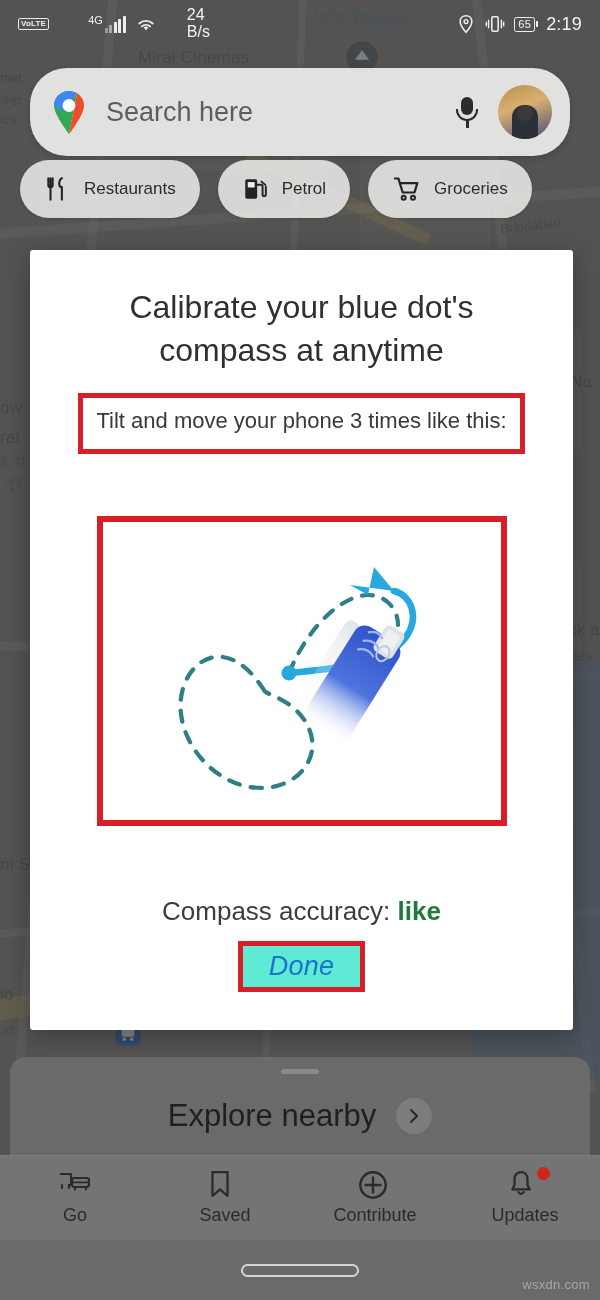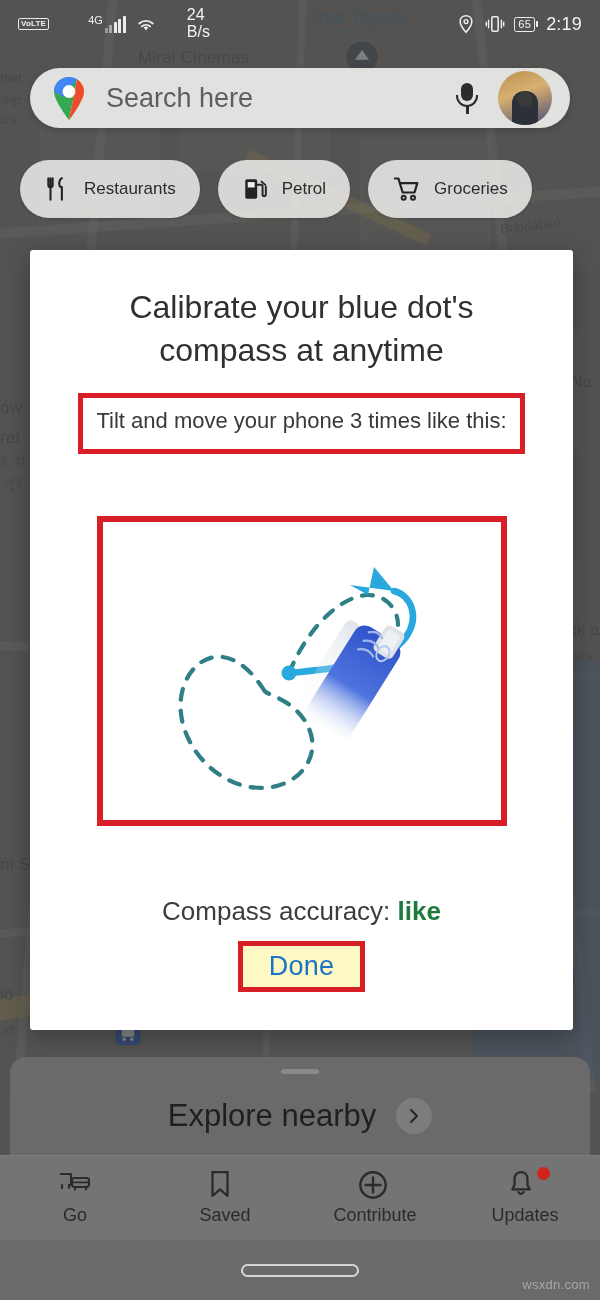--- a/index.html
+++ b/index.html
@@ -88,21 +88,21 @@
   }
   .batt .body {
     border:1.6px solid #ededed; border-radius:2.5px;
     font-size:11px; padding:0 3px; line-height:13px; letter-spacing:.3px;
   }
   .batt .tip { width:2px; height:6px; background:#ededed; border-radius:0 1px 1px 0; }
   .clock { font-size:18px; letter-spacing:.2px; }
 
   
   #search-bar {
-    position:absolute; top:68px; left:30px; width:540px; height:60px;
+    position:absolute; top:68px; left:30px; width:540px; height:88px;
     background:rgba(236,236,234,.93); border-radius:37px;
     display:flex; align-items:center; padding:0 18px;
     box-shadow:0 2px 6px rgba(0,0,0,.18); z-index:30;
   }
   #search-input-text {
     flex:1; margin-left:16px; color:#5d5d5d; font-size:27px;
   }
   .mic { width:30px; height:34px; position:relative; margin-right:16px; }
   .mic .cap {
     position:absolute; left:9px; top:2px; width:12px; height:18px;
@@ -164,22 +164,23 @@
   #figure-box {
     margin-top:62px; width:410px; height:310px;
     border:6px solid #d81f27; background:#fff;
     display:flex; align-items:center; justify-content:center;
   }
   #accuracy-row {
     margin-top:70px; font-size:26px; color:#3c3c3c;
   }
   #accuracy-value { color:#1f7a3d; font-weight:bold; }
   #done-box {
-    margin-top:14px; border:5px solid #d81f27; background:#fef9c3;
+    margin-top:14px; border:5px solid #d81f27; background:#5eead4;
     padding:5px 26px;
+    font-style:italic;
   }
   #done-btn { font-size:27px; color:#1a73c8; letter-spacing:.2px; }
 
   
   #sheet {
     position:absolute; left:10px; right:10px; top:1057px; height:103px;
     background:rgba(108,108,108,.92); border-radius:16px 16px 0 0; z-index:35;
     display:flex; flex-direction:column; align-items:center;
   }
   #sheet-handle {

